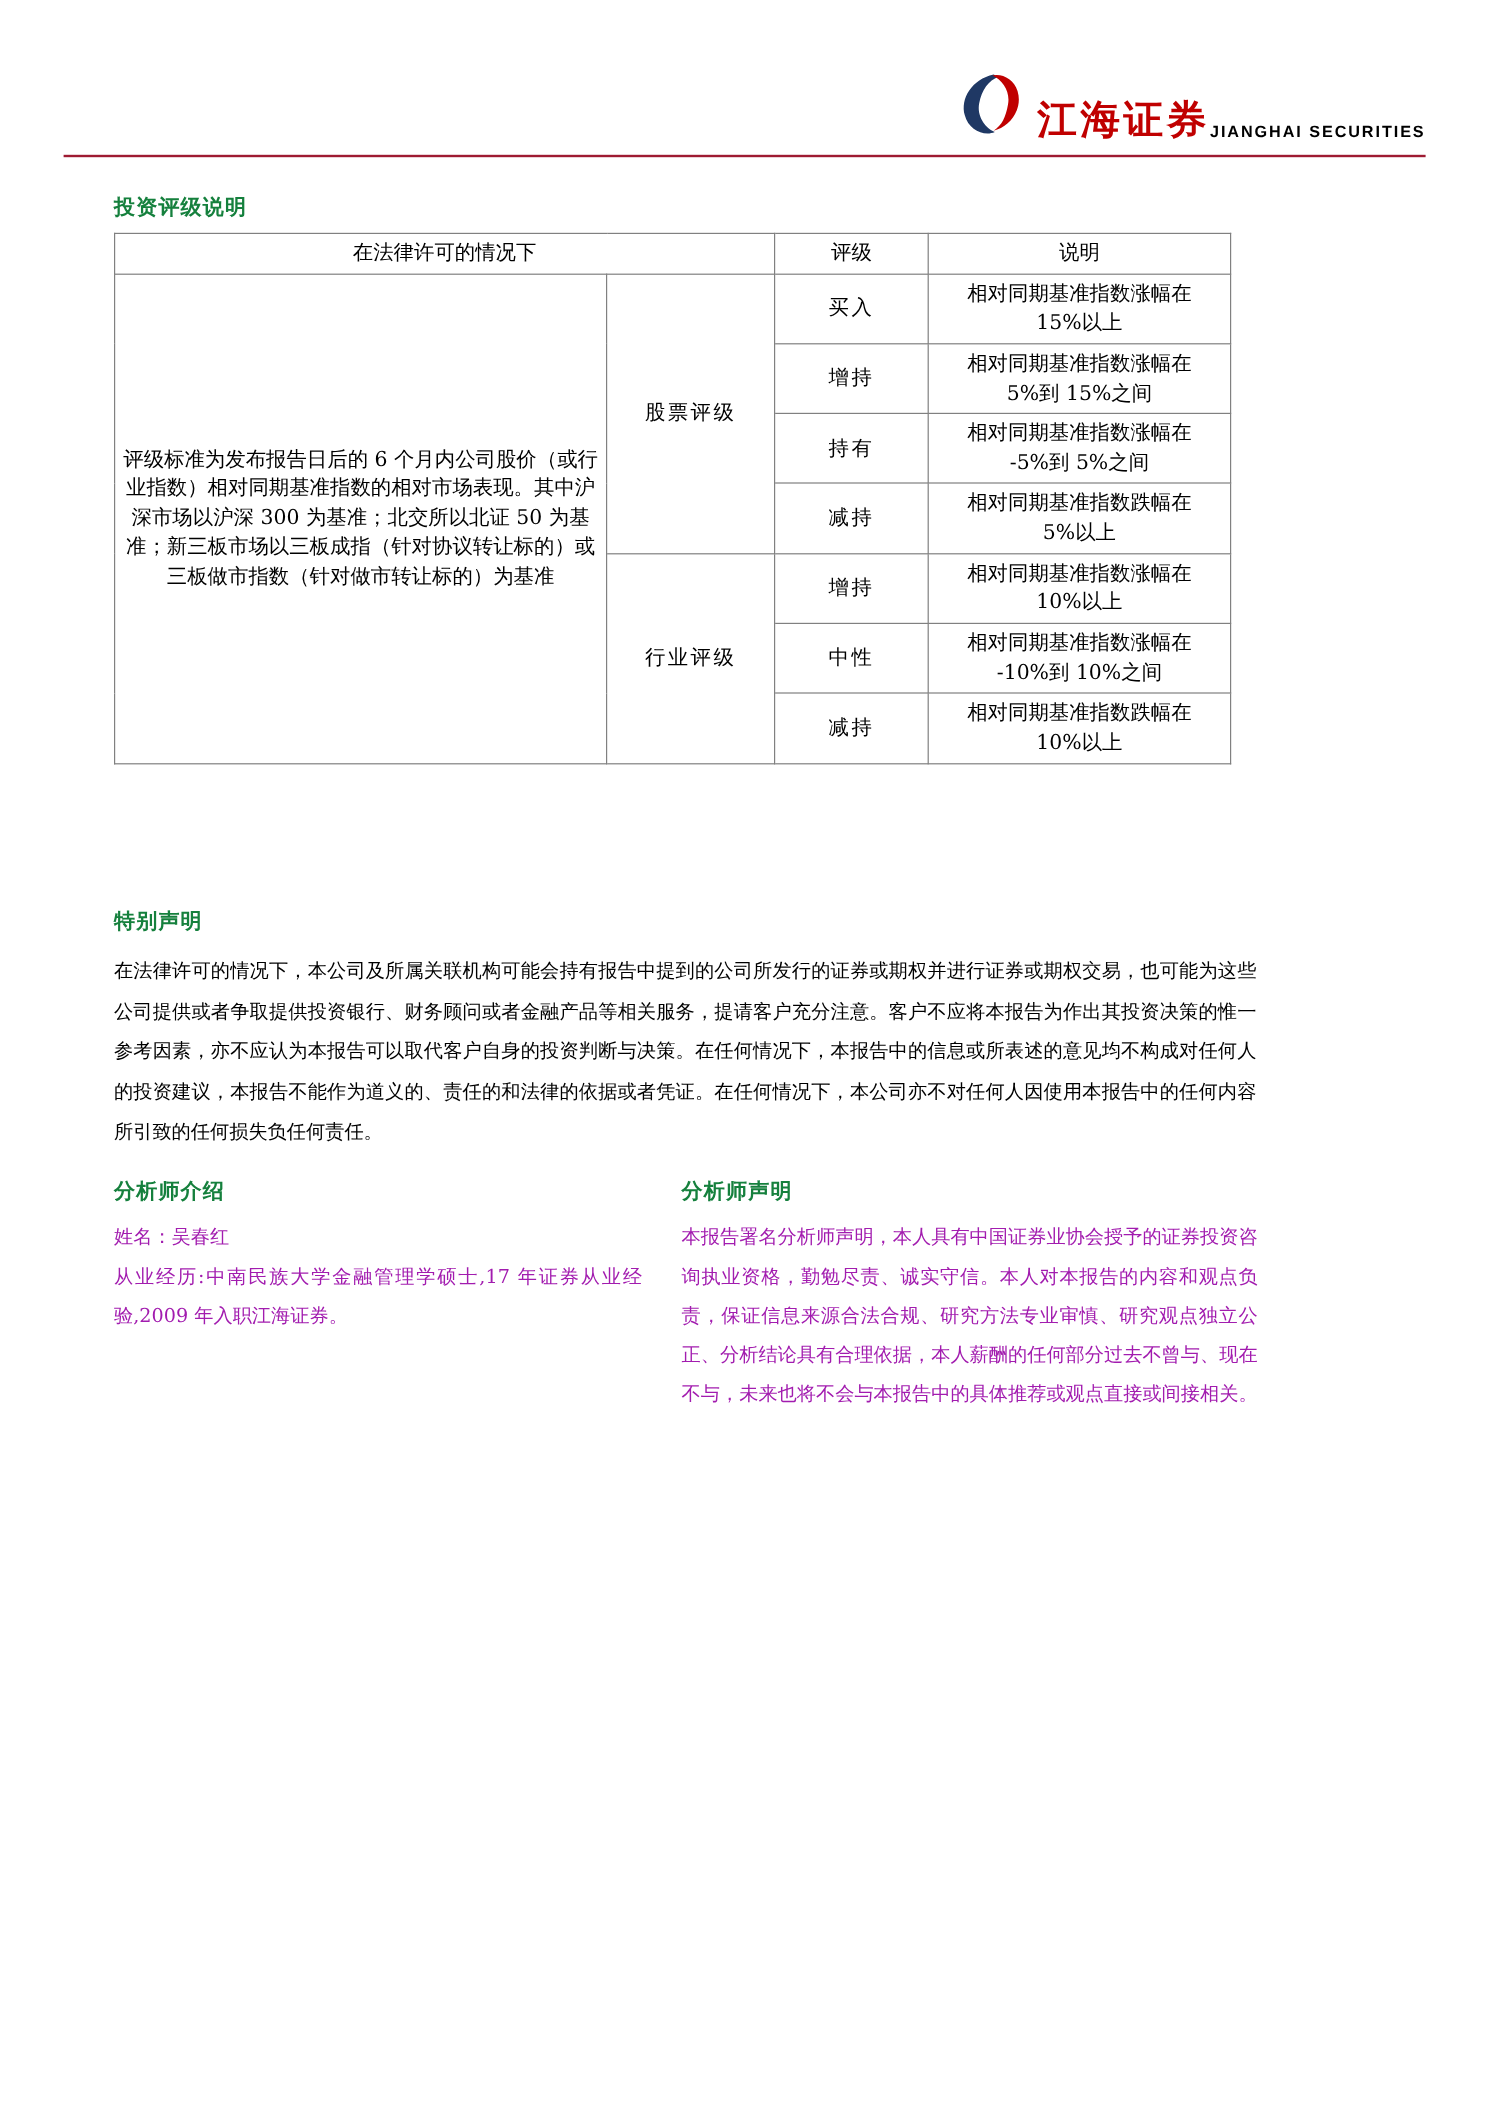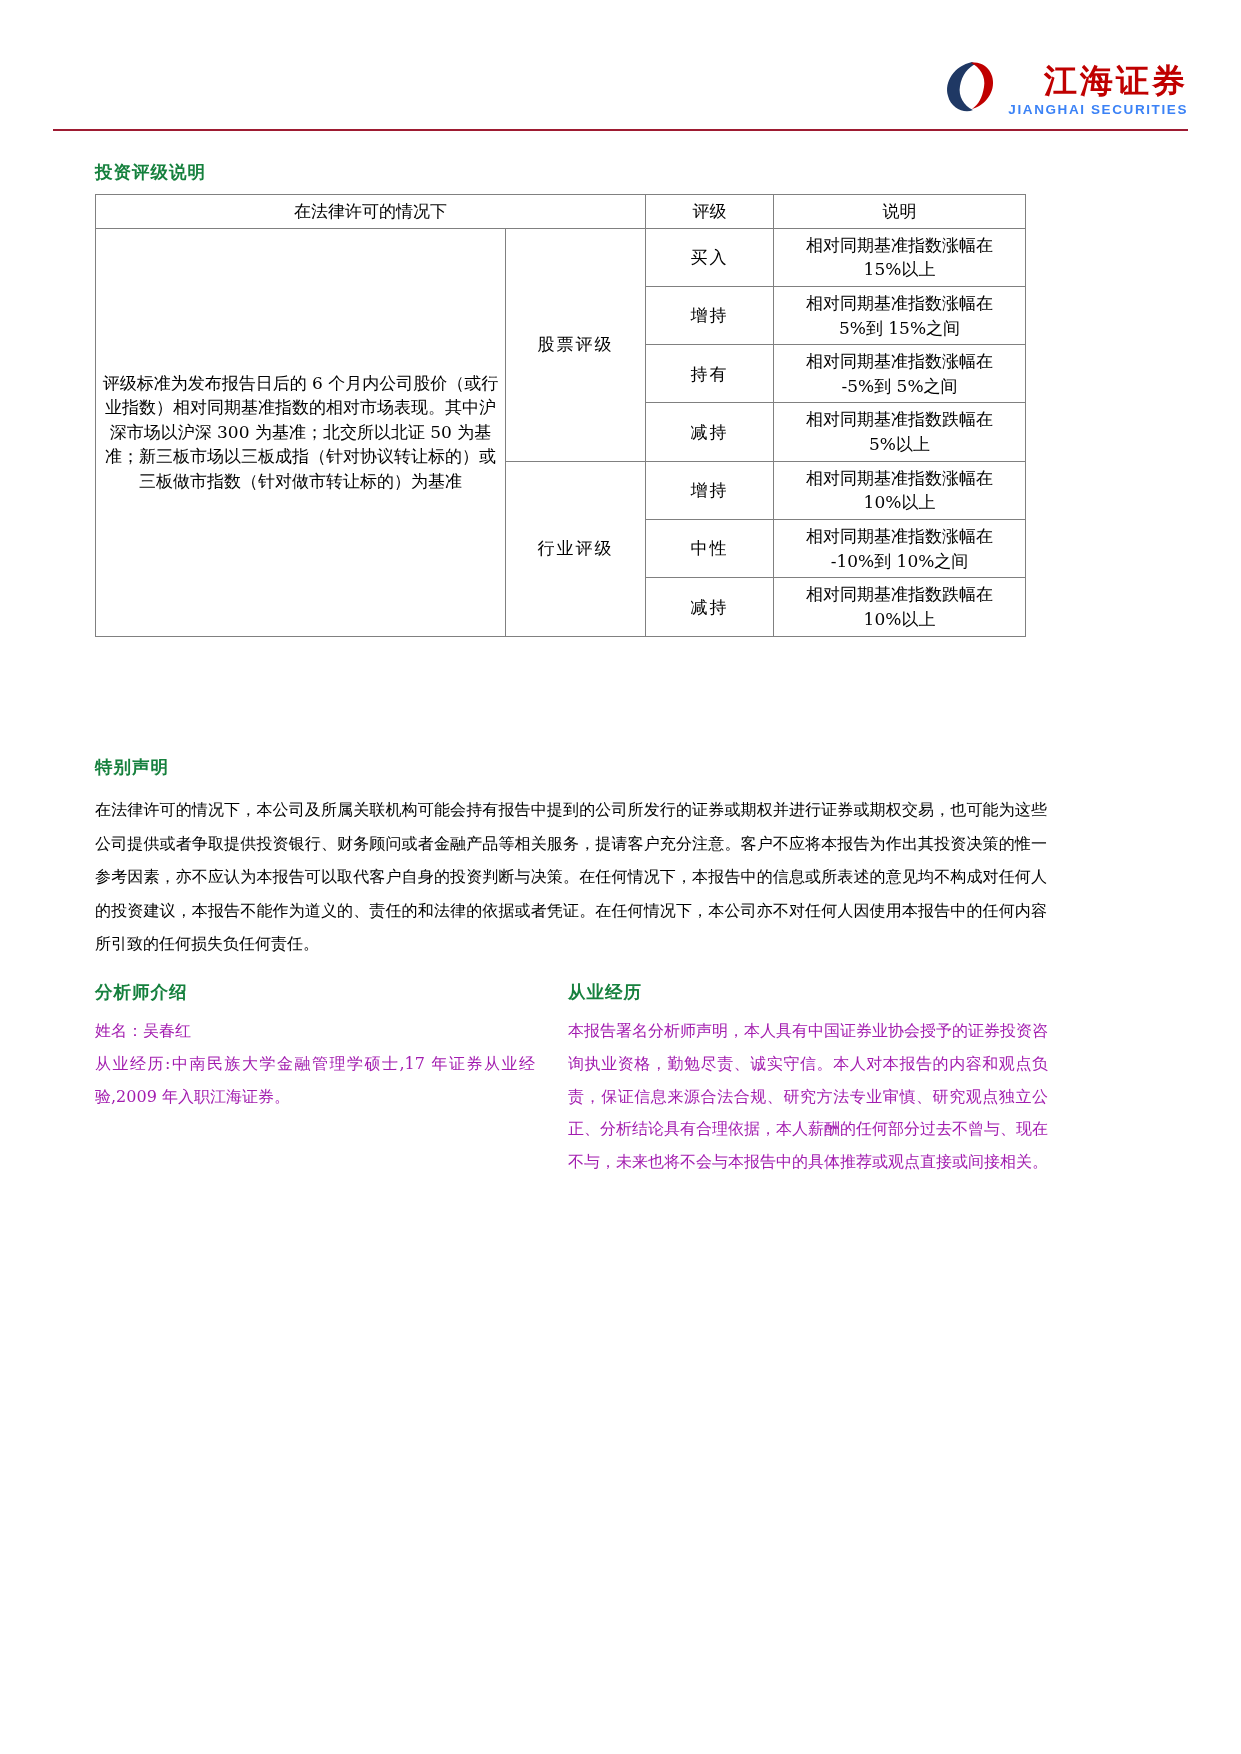--- a/index.html
+++ b/index.html
@@ -38,37 +38,37 @@
     gap: 8px;
   }
   .logo-mark {
     width: 58px;
     height: 58px;
     position: relative;
     flex: 0 0 auto;
   }
   .logo-text-wrap {
     display: flex;
-    flex-direction: column;
+    flex-direction: row;
     align-items: flex-end;
     line-height: 1;
   }
   .logo-cn {
     font-family: "DejaVu Serif", serif;
     font-size: 33px;
     font-weight: 700;
     color: #C00000;
     letter-spacing: 3px;
     white-space: nowrap;
   }
   .logo-en {
     font-family: "Liberation Sans", sans-serif;
     font-size: 13.5px;
     font-weight: 600;
-    color: #3b82f6;
+    color: #000000;
     letter-spacing: 1.6px;
     margin-top: 6px;
     white-space: nowrap;
   }
   .header-rule {
     position: absolute;
     left: 53px;
     top: 129px;
     width: 1135px;
     height: 2px;
@@ -254,17 +254,17 @@
 
   <div class="para" style="left:95px; top:793px; width:952px;">在法律许可的情况下，本公司及所属关联机构可能会持有报告中提到的公司所发行的证券或期权并进行证券或期权交易，也可能为这些公司提供或者争取提供投资银行、财务顾问或者金融产品等相关服务，提请客户充分注意。客户不应将本报告为作出其投资决策的惟一参考因素，亦不应认为本报告可以取代客户自身的投资判断与决策。在任何情况下，本报告中的信息或所表述的意见均不构成对任何人的投资建议，本报告不能作为道义的、责任的和法律的依据或者凭证。在任何情况下，本公司亦不对任何人因使用本报告中的任何内容所引致的任何损失负任何责任。</div>
 
   <div class="sec-heading" style="left:95px; top:980px;">分析师介绍</div>
 
   <div class="analyst-col" style="left:95px; top:1015px; width:440px;">
     <p class="line">姓名：吴春红</p>
     <p class="line">从业经历:中南民族大学金融管理学硕士,17 年证券从业经验,2009 年入职江海证券。</p>
   </div>
 
-  <div class="sec-heading" style="left:568px; top:980px;">从业经历</div>
+  <div class="sec-heading" style="left:568px; top:980px;">分析师声明</div>
 
   <div class="analyst-col" style="left:568px; top:1015px; width:480px;">本报告署名分析师声明，本人具有中国证券业协会授予的证券投资咨询执业资格，勤勉尽责、诚实守信。本人对本报告的内容和观点负责，保证信息来源合法合规、研究方法专业审慎、研究观点独立公正、分析结论具有合理依据，本人薪酬的任何部分过去不曾与、现在不与，未来也将不会与本报告中的具体推荐或观点直接或间接相关。</div>
 
 </div>
 
 </body></html>

